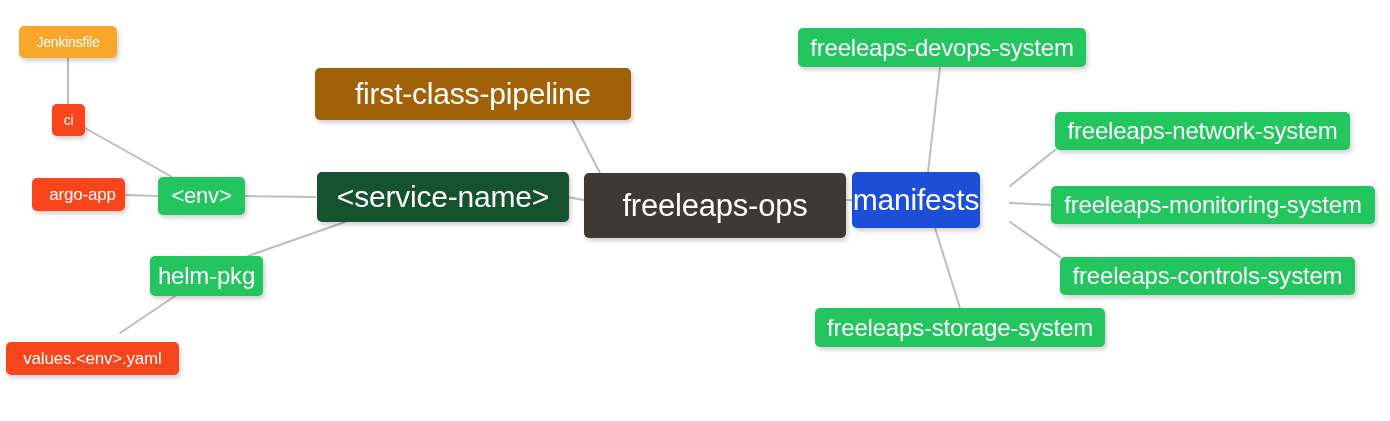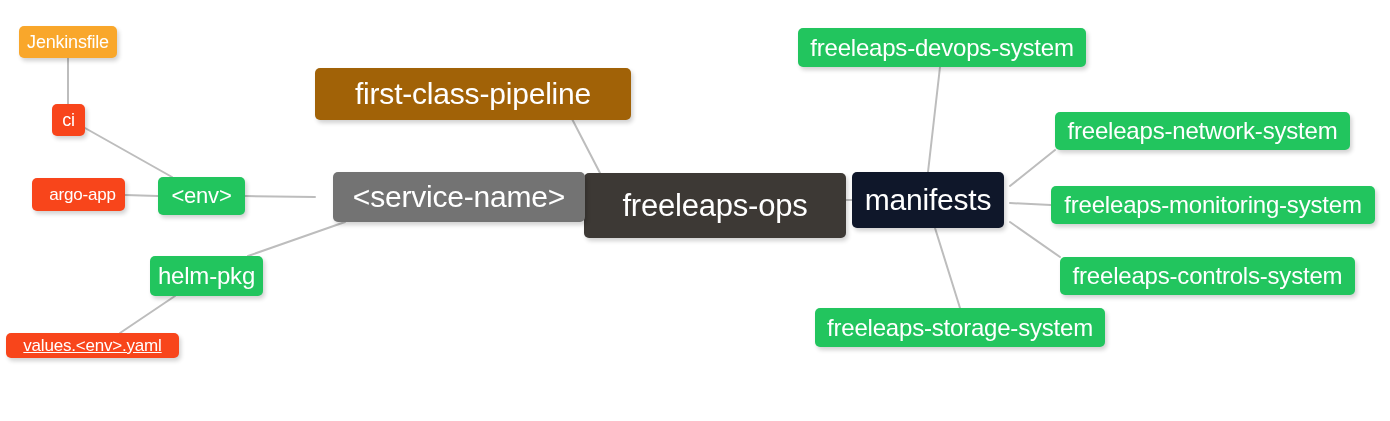--- a/index.html
+++ b/index.html
@@ -34,21 +34,21 @@
     box-shadow: 2px 3px 4px rgba(0,0,0,0.18);
     letter-spacing: -0.2px;
     line-height: 1;
     z-index: 2;
   }
   .lvl-root   { font-size: 31px; }
   .lvl-blue-1 { font-size: 30px; }
   .lvl-green-1{ font-size: 22px; }
   .lvl-green-2{ font-size: 24px; }
   .lvl-small  { font-size: 17px; }
-  .lvl-tiny   { font-size: 18px; }
+  .lvl-tiny   { font-size: 14px; }
 </style>
 </head>
 <body>
 
 <div id="canvas">
   <svg id="edges" viewBox="0 0 1390 421" xmlns="http://www.w3.org/2000/svg">
       <line x1="556" y1="88" x2="600" y2="173" stroke="#bdbdbd" stroke-width="2" stroke-linecap="round"></line>
       <line x1="567" y1="197" x2="584" y2="200" stroke="#bdbdbd" stroke-width="2" stroke-linecap="round"></line>
       <line x1="245" y1="196" x2="315" y2="197" stroke="#bdbdbd" stroke-width="2" stroke-linecap="round"></line>
       <line x1="125" y1="195" x2="158" y2="196" stroke="#bdbdbd" stroke-width="2" stroke-linecap="round"></line>
@@ -63,42 +63,42 @@
       <line x1="1060" y1="257" x2="1010" y2="222" stroke="#bdbdbd" stroke-width="2" stroke-linecap="round"></line>
       <line x1="960" y1="308" x2="935" y2="228" stroke="#bdbdbd" stroke-width="2" stroke-linecap="round"></line>
     </svg>
   <div id="nodes">
       <div class="node lvl-root" style="left: 584px; top: 173px; width: 262px; height: 65px; background: rgb(61, 57, 53);">
         <span>freeleaps-ops</span>
       </div>
       <div class="node lvl-blue-1" style="left: 315px; top: 36px; width: 316px; height: 52px; background: #a16207; margin-top: 32px;">
         <span>first-class-pipeline</span>
       </div>
-      <div class="node lvl-blue-1" style="left: 333px; top: 172px; width: 252px; height: 50px; background: #737373;">
+      <div class="node lvl-blue-1" style="left: 317px; top: 172px; width: 252px; height: 50px; background: #14532d;">
         <span>&lt;service-name&gt;</span>
       </div>
-      <div class="node lvl-blue-1" style="left: 852px; top: 172px; width: 152px; height: 56px; background: #0f172a;">
+      <div class="node lvl-blue-1" style="left: 852px; top: 172px; width: 128px; height: 56px; background: #1d4ed8;">
         <span>manifests</span>
       </div>
       <div class="node lvl-green-1" style="left: 158px; top: 177px; width: 87px; height: 38px; background: rgb(34, 197, 94);">
         <span>&lt;env&gt;</span>
       </div>
       <div class="node lvl-green-2" style="left: 150px; top: 256px; width: 113px; height: 40px; background: rgb(34, 197, 94); text-align: center;">
         <span>helm-pkg</span>
       </div>
       <div class="node lvl-tiny" style="left: 19px; top: 26px; width: 98px; height: 32px; background: rgb(249, 167, 43);">
         <span>Jenkinsfile</span>
       </div>
       <div class="node lvl-tiny" style="left: 52px; top: 104px; width: 33px; height: 32px; background: rgb(248, 69, 27);">
         <span>ci</span>
       </div>
       <div class="node lvl-small" style="left: 32px; top: 178px; width: 93px; height: 33px; background: rgb(248, 69, 27); padding-left: 8px;">
         <span>argo-app</span>
       </div>
-      <div class="node lvl-small" style="left: 6px; top: 333px; width: 173px; height: 25px; background: rgb(248, 69, 27); text-decoration: underline;">
+      <div class="node lvl-small" style="left: 6px; top: 342px; width: 173px; height: 33px; background: rgb(248, 69, 27);">
         <span>values.&lt;env&gt;.yaml</span>
       </div>
       <div class="node lvl-green-2" style="left: 798px; top: 28px; width: 288px; height: 39px; background: rgb(34, 197, 94);">
         <span>freeleaps-devops-system</span>
       </div>
       <div class="node lvl-green-2" style="left: 1055px; top: 112px; width: 295px; height: 38px; background: rgb(34, 197, 94);">
         <span>freeleaps-network-system</span>
       </div>
       <div class="node lvl-green-2" style="left: 1051px; top: 186px; width: 324px; height: 38px; background: rgb(34, 197, 94); align-items: center;">
         <span>freeleaps-monitoring-system</span>

